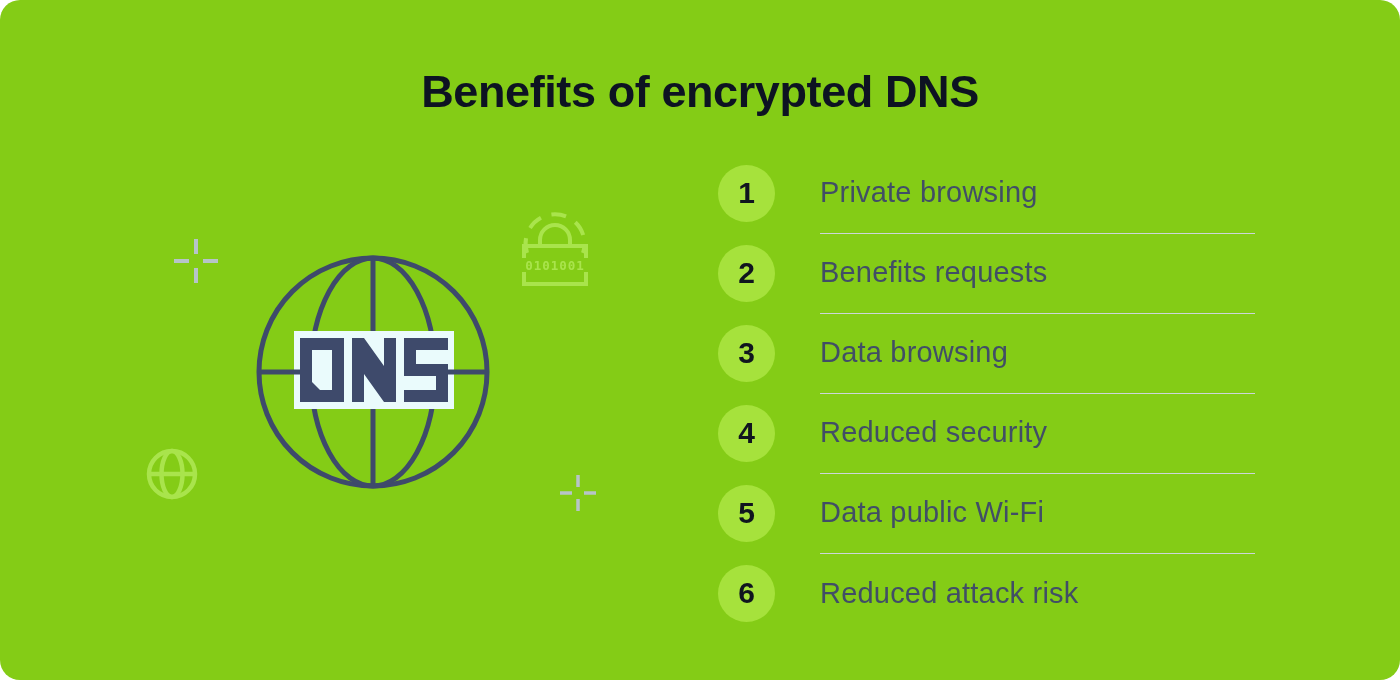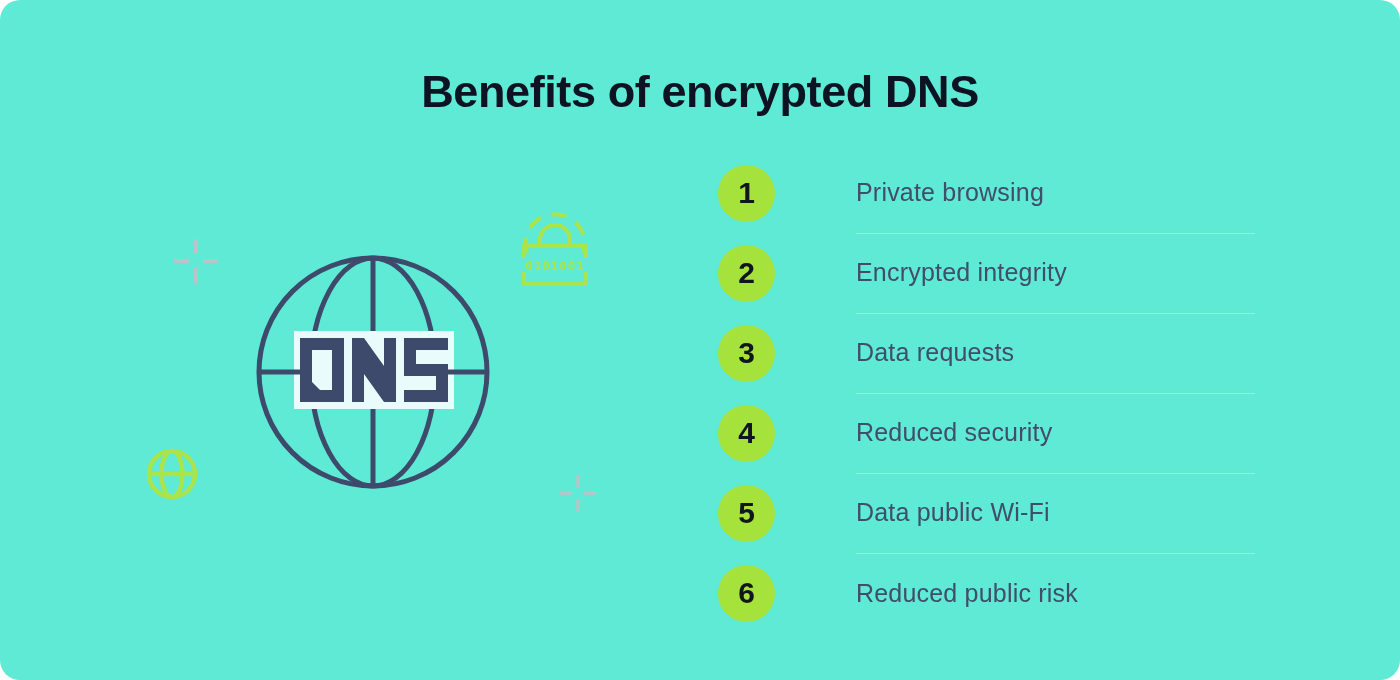--- a/index.html
+++ b/index.html
@@ -1,19 +1,19 @@
 <!DOCTYPE html>
 <html><head>
 <meta charset="utf-8">
 <style>
   html, body { margin:0; padding:0; background:#ffffff; }
   .canvas {
     position:relative;
     width:1400px; height:680px;
-    background:#5eead4;
+    background:#84cc16;
     overflow:hidden;
     font-family:"Liberation Sans", sans-serif;
     border-radius:20px;
   }
   .title {
     position:absolute;
     top:66px; left:0; width:100%;
     text-align:center;
     font-size:45px;
     font-weight:700;
@@ -47,24 +47,23 @@
     align-items:center;
     justify-content:center;
     margin-right:45px;
   }
   .benefit-content {
     flex:1;
     height:100%;
     display:flex;
     align-items:center;
     border-bottom:1.5px solid #ccd6da;
-    font-size:25px;
+    font-size:29px;
     color:#414e66;
     letter-spacing:0.2px;
-    margin-left:36px;
   }
   .benefit-row:last-child .benefit-content { border-bottom:none; }
 </style>
 </head>
 <body>
 
 <div class="canvas">
 
   <div class="title">Benefits of encrypted DNS</div>
 
@@ -121,37 +120,37 @@
 
   <div class="benefits">
 
     <div class="benefit-row">
       <div class="badge">1</div>
       <div class="benefit-content">Private browsing</div>
     </div>
 
     <div class="benefit-row">
       <div class="badge">2</div>
-      <div class="benefit-content">Encrypted integrity</div>
+      <div class="benefit-content">Benefits requests</div>
     </div>
 
     <div class="benefit-row">
       <div class="badge">3</div>
-      <div class="benefit-content">Data requests</div>
+      <div class="benefit-content">Data browsing</div>
     </div>
 
     <div class="benefit-row">
       <div class="badge">4</div>
       <div class="benefit-content">Reduced security</div>
     </div>
 
     <div class="benefit-row">
       <div class="badge">5</div>
       <div class="benefit-content">Data public Wi-Fi</div>
     </div>
 
     <div class="benefit-row">
       <div class="badge">6</div>
-      <div class="benefit-content">Reduced public risk</div>
+      <div class="benefit-content">Reduced attack risk</div>
     </div>
 
   </div>
 </div>
 
 </body></html>

